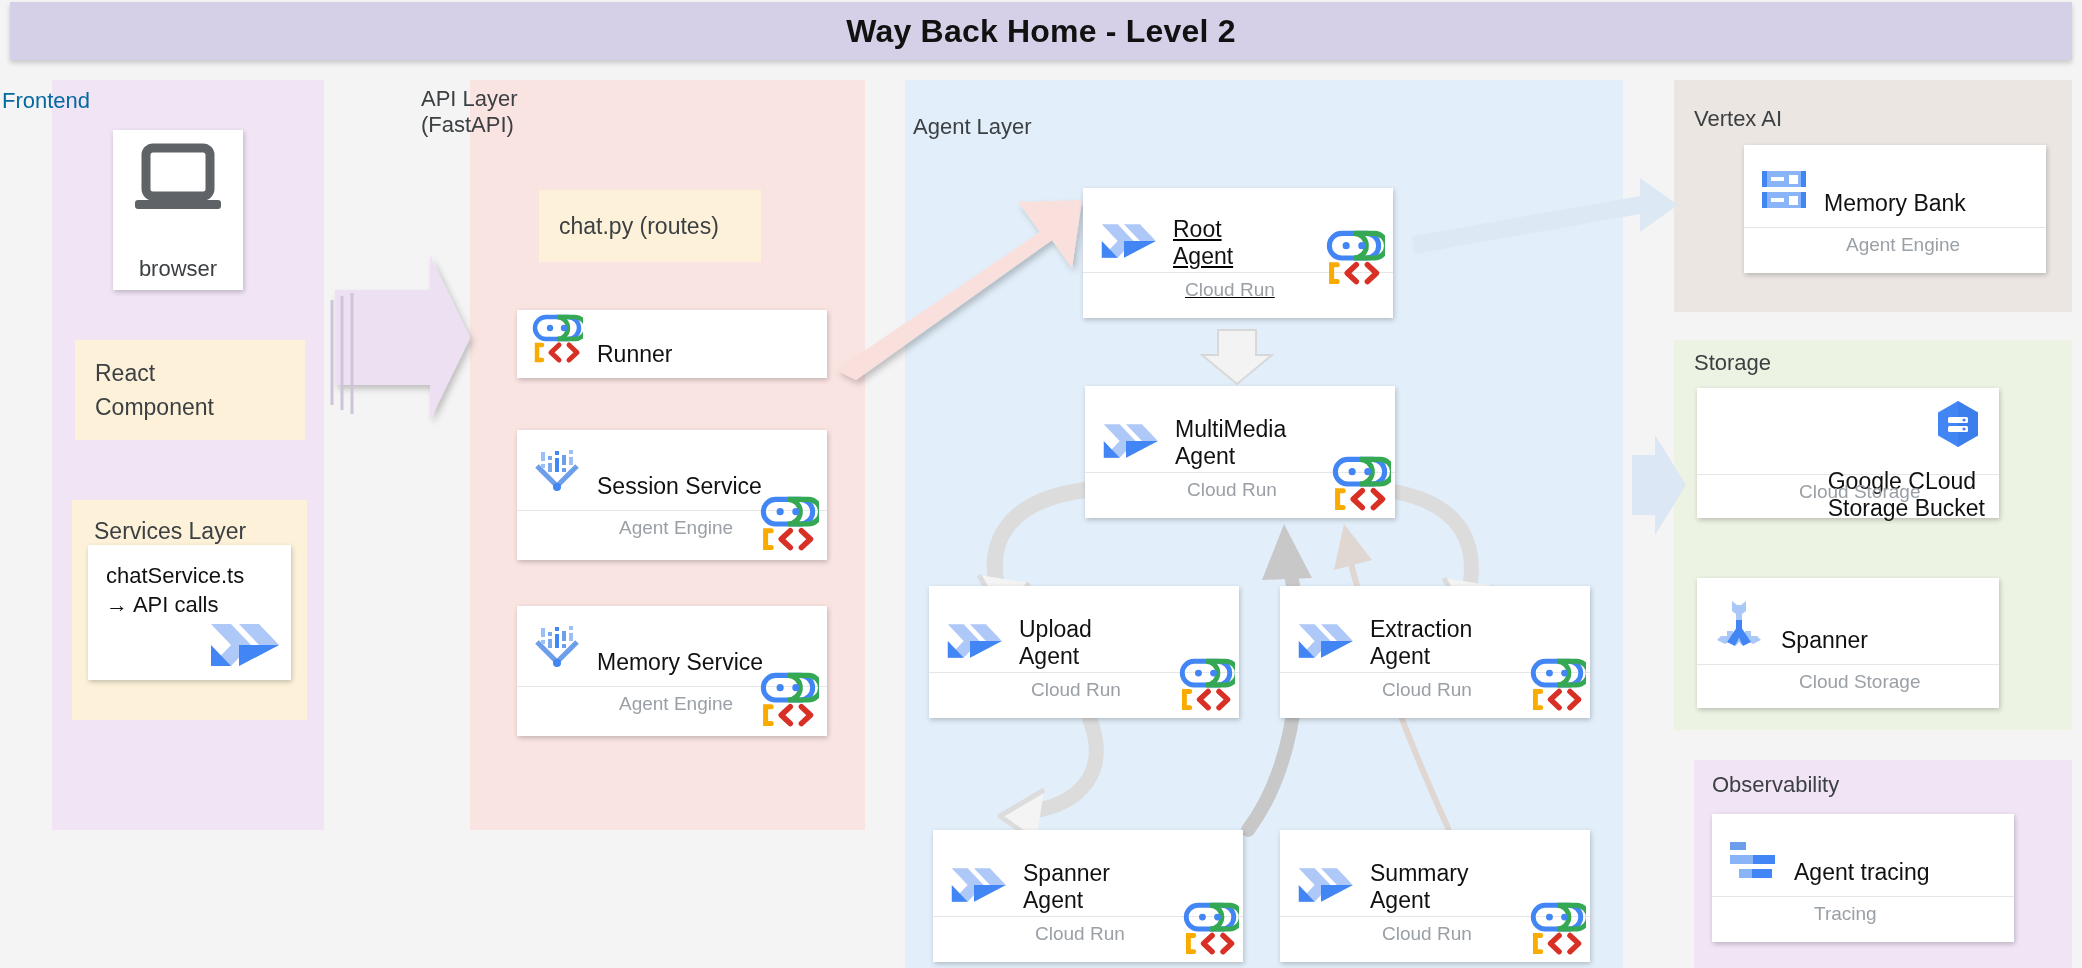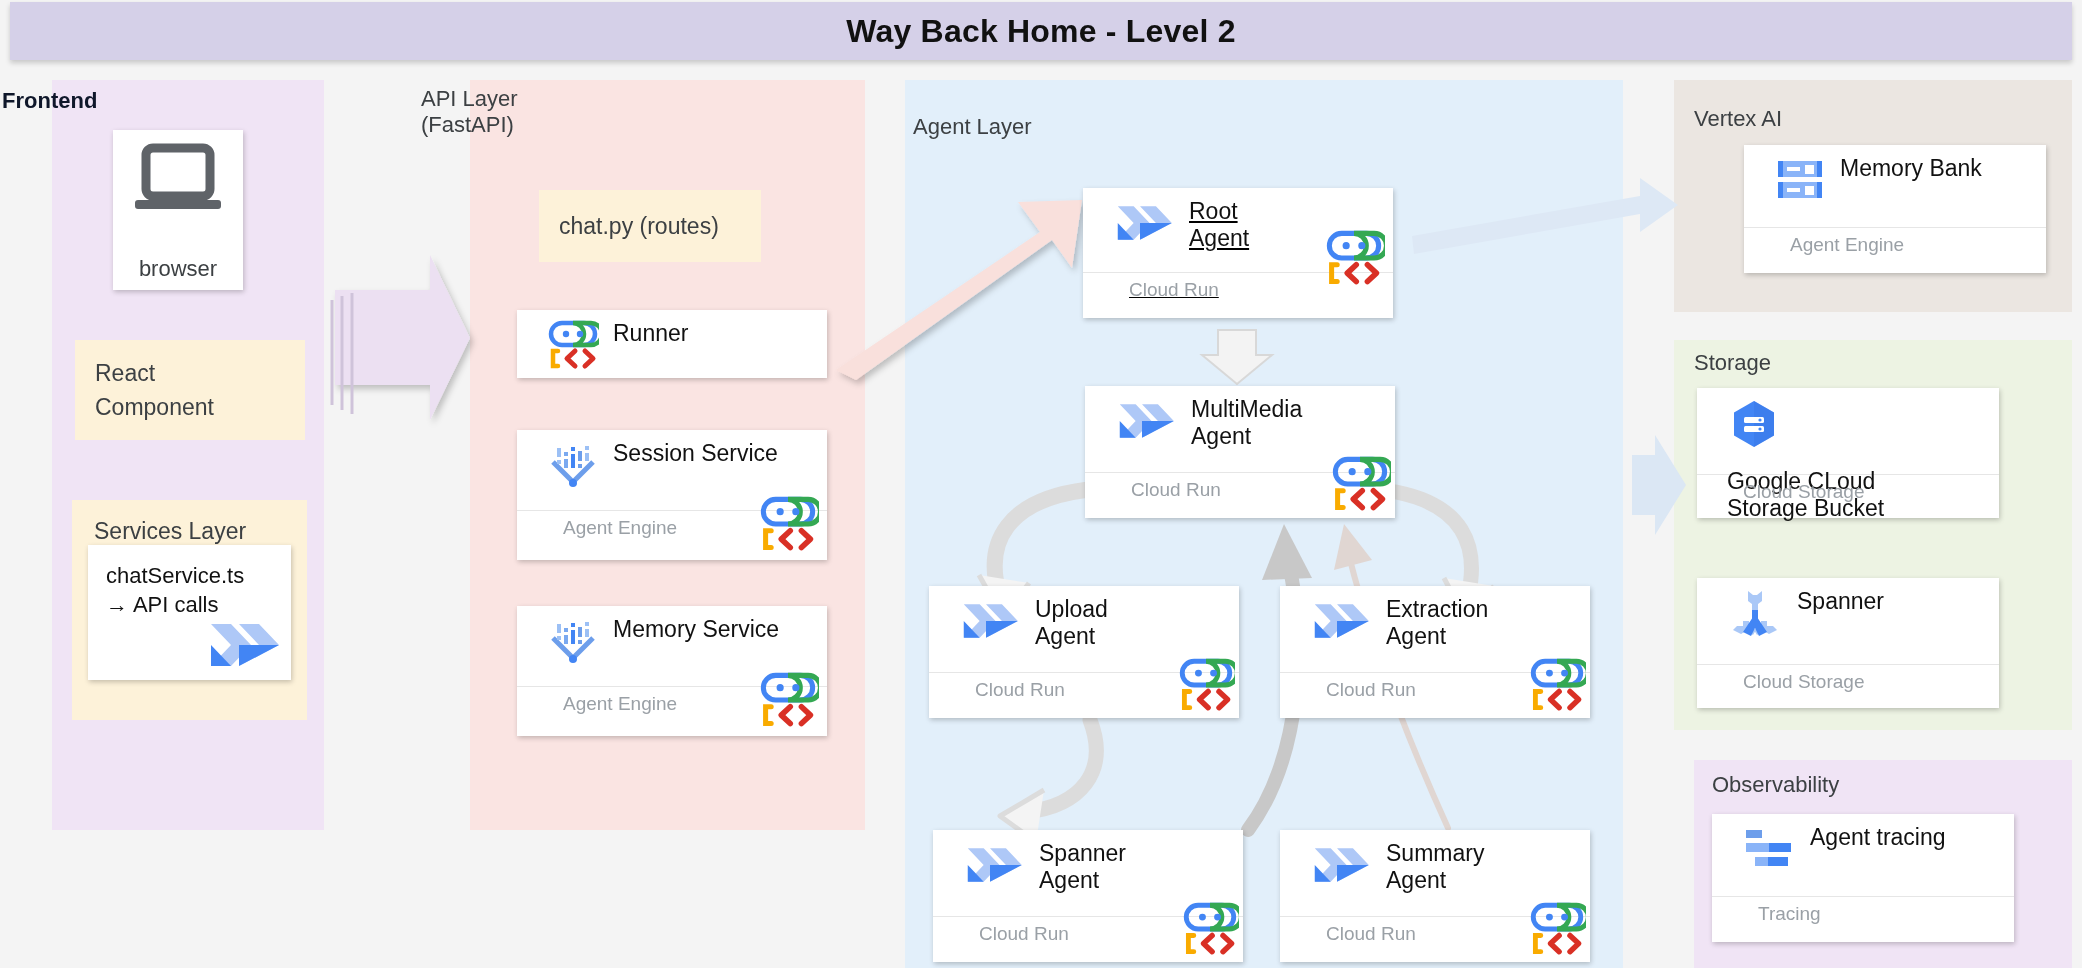--- a/index.html
+++ b/index.html
@@ -21,21 +21,21 @@
   }
   .titlebar .t{
     font-size:32px;font-weight:bold;color:#111;letter-spacing:.2px;
   }
 
   
   .group{position:absolute;}
   .group-label{
     position:absolute;font-size:22px;color:#3c4043;white-space:pre-line;line-height:1.18;
   }
-  .group-label.bold{font-weight:bold;color:#0f172a;}
+  .group-label.bold{font-weight:normal;color:#0369a1;}
 
   #g-frontend{left:52px;top:80px;width:272px;height:750px;background:#f0e4f5;}
   #lbl-frontend{left:2px;top:88px;}
 
   #g-api{left:470px;top:80px;width:395px;height:750px;background:#fae4e2;}
   #lbl-api{left:421px;top:86px;}
 
   #g-agent{left:905px;top:80px;width:718px;height:888px;background:#e2effa;}
   #lbl-agent{left:913px;top:114px;}
 
@@ -47,28 +47,28 @@
 
   #g-observ{left:1694px;top:760px;width:378px;height:208px;background:#f0e4f5;}
   #lbl-observ{left:1712px;top:772px;}
 
   
   .card{
     position:absolute;background:#fff;
     box-shadow:1px 2px 5px rgba(0,0,0,.22);
   }
   .card .body{
-    display:flex;align-items:flex-start;gap:14px;
-    padding:10px 30px;box-sizing:border-box;
+    display:flex;align-items:flex-end;gap:14px;
+    padding:10px 14px;box-sizing:border-box;
   }
   .card .title{
     font-size:23px;color:#111;line-height:1.18;white-space:pre-line;flex:1;
   }
   .card .sub{
-    font-size:19px;color:#9aa0a6;padding:6px 14px 8px 46px;
+    font-size:19px;color:#9aa0a6;padding:6px 14px 8px 102px;
     border-top:1px solid #e6e6e6;box-sizing:border-box;
   }
 
   
   .tile{position:absolute;background:#fdf2d9;display:flex;align-items:center;}
   .tile .txt{font-size:23px;color:#3c4043;padding:0 20px;white-space:pre-line;line-height:1.5;}
 
   
   .ic{display:block;flex:0 0 auto;}
 

